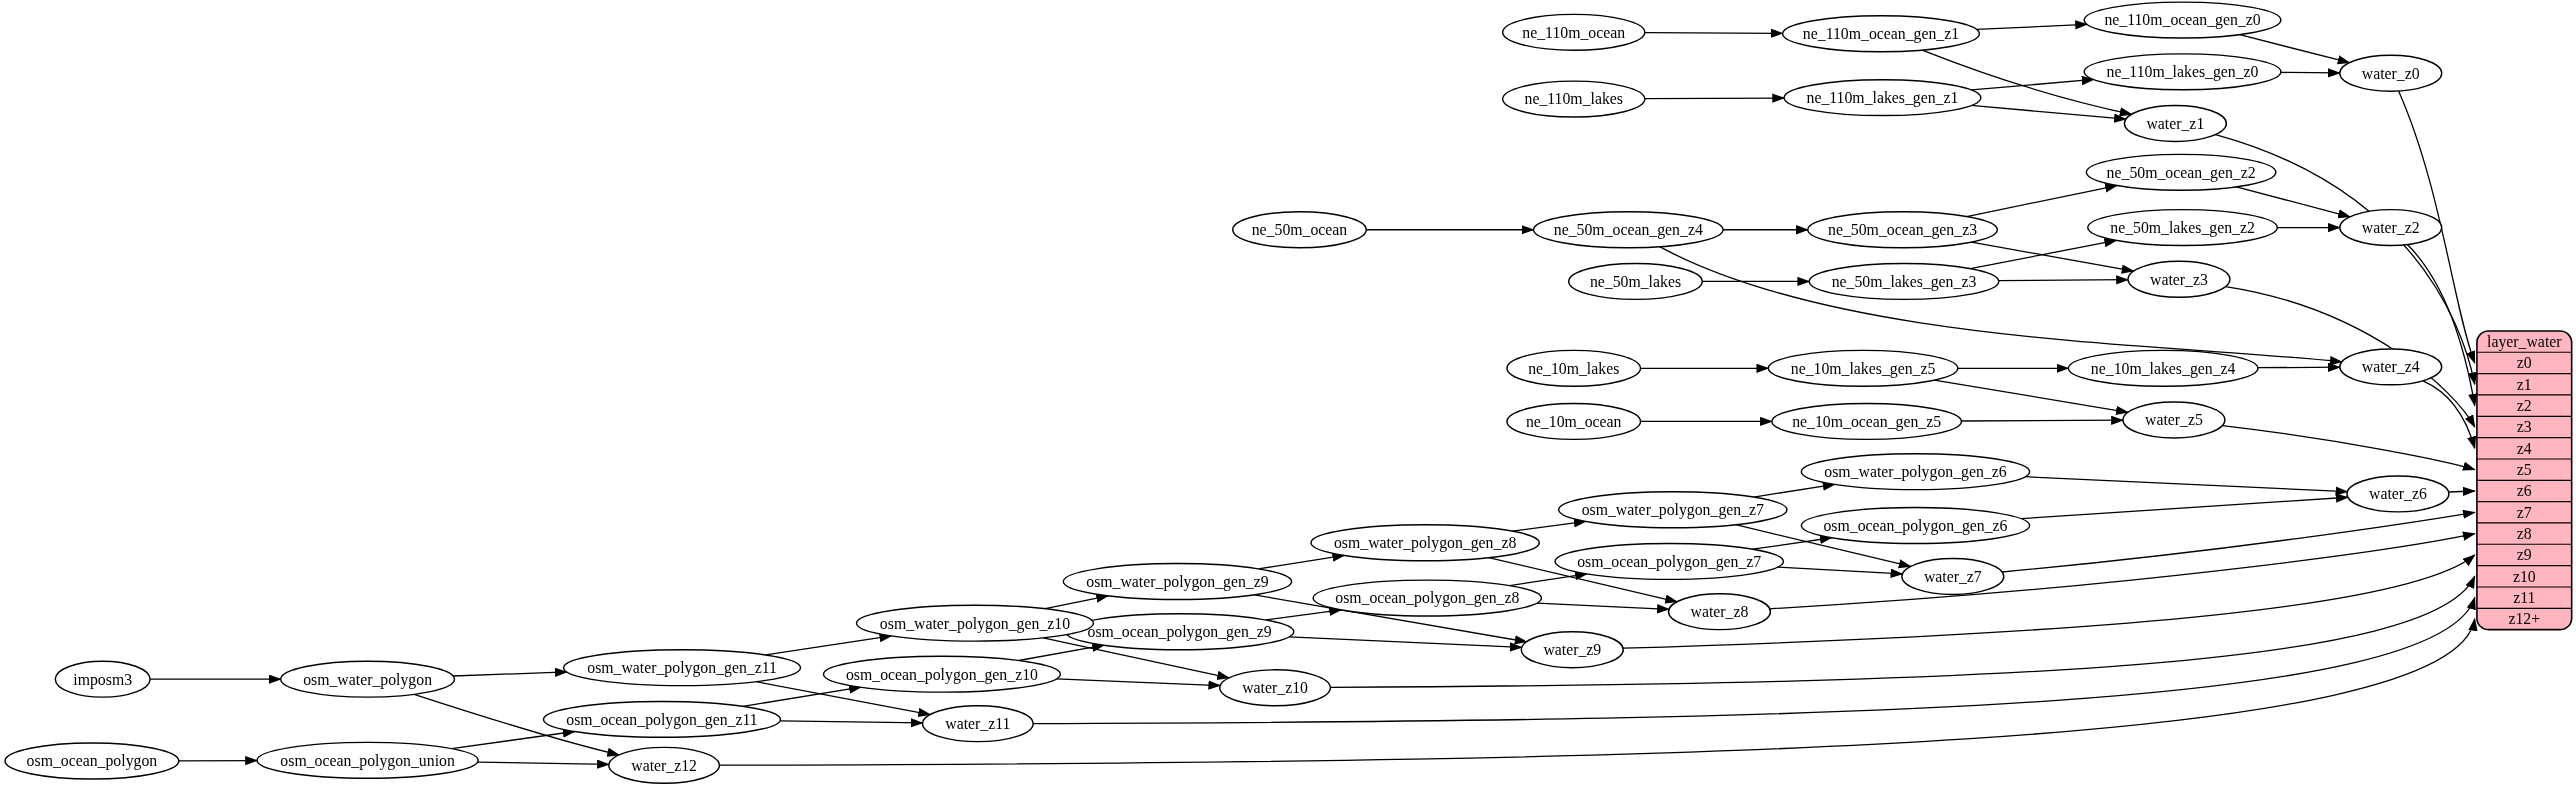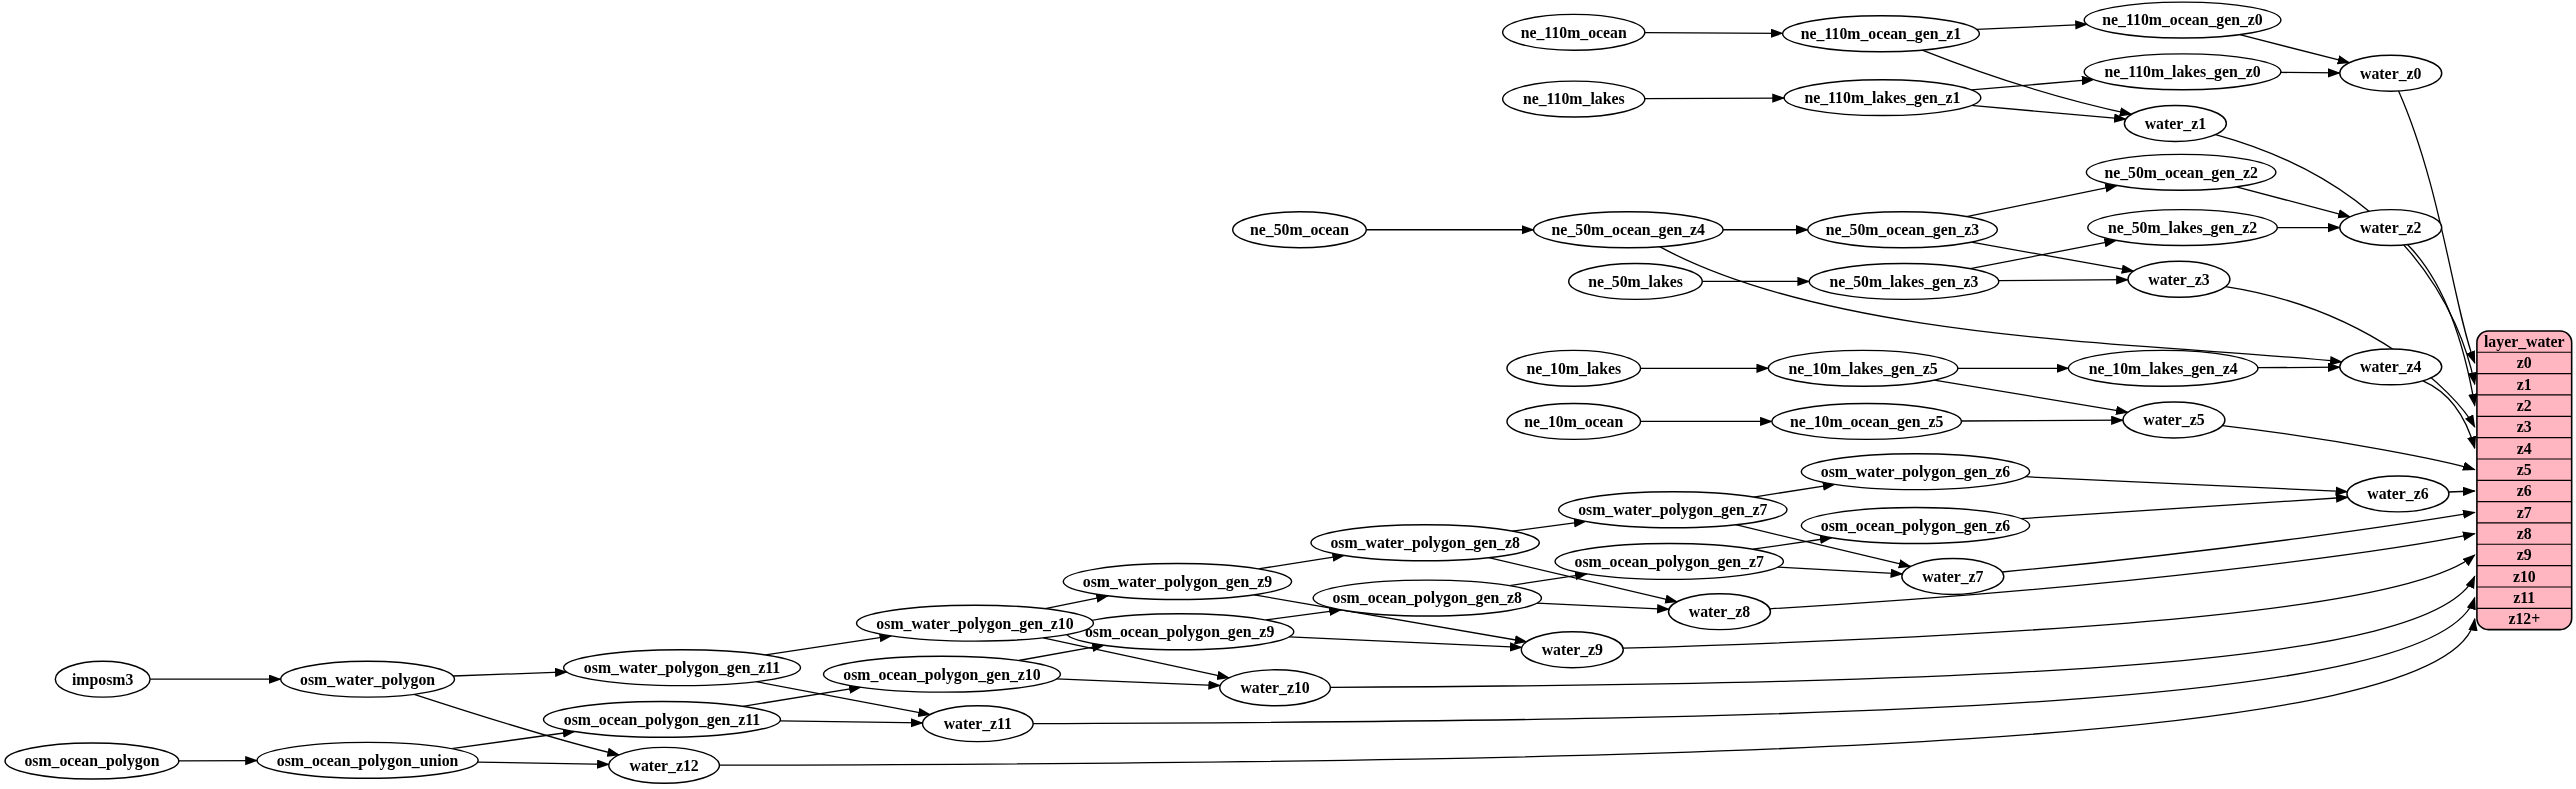--- a/index.html
+++ b/index.html
@@ -3,21 +3,20 @@
 <meta charset="utf-8">
 <style>
   html, body {
     margin: 0;
     padding: 0;
     background: #ffffff;
   }
   .diagram-wrap {
     width: 100%;
     background: #b91c1c;
-    font-weight: bold;
   }
   svg {
     display: block;
     width: 100%;
     height: auto;
     background: #ffffff;
   }
   svg text {
     font-family: "Liberation Serif", "DejaVu Serif", serif;
     font-size: 22px;

